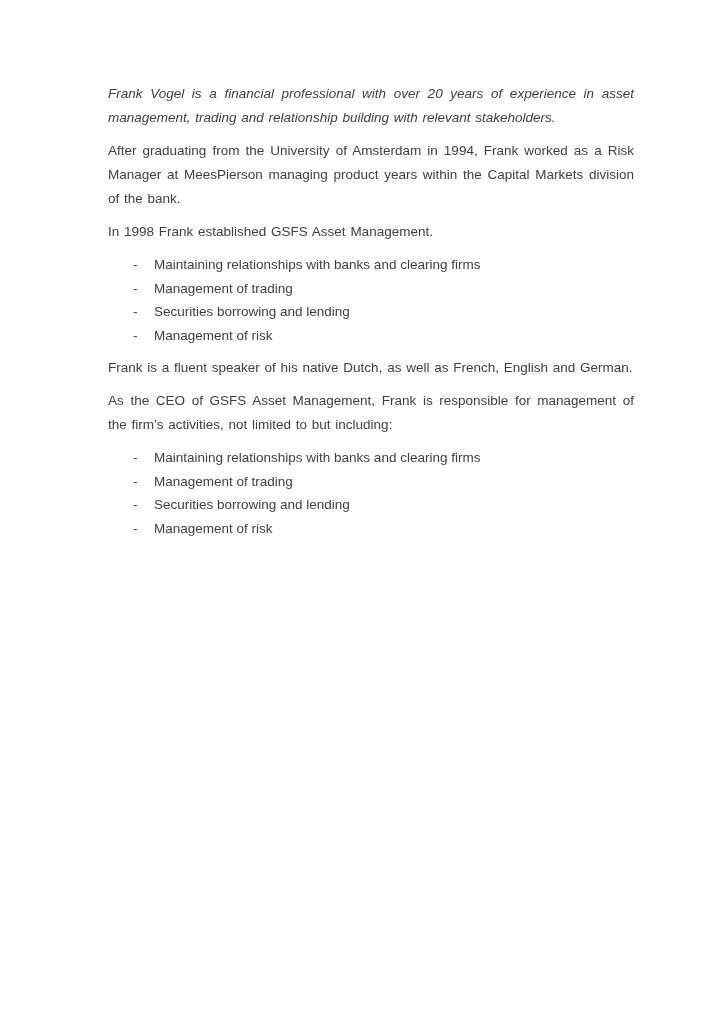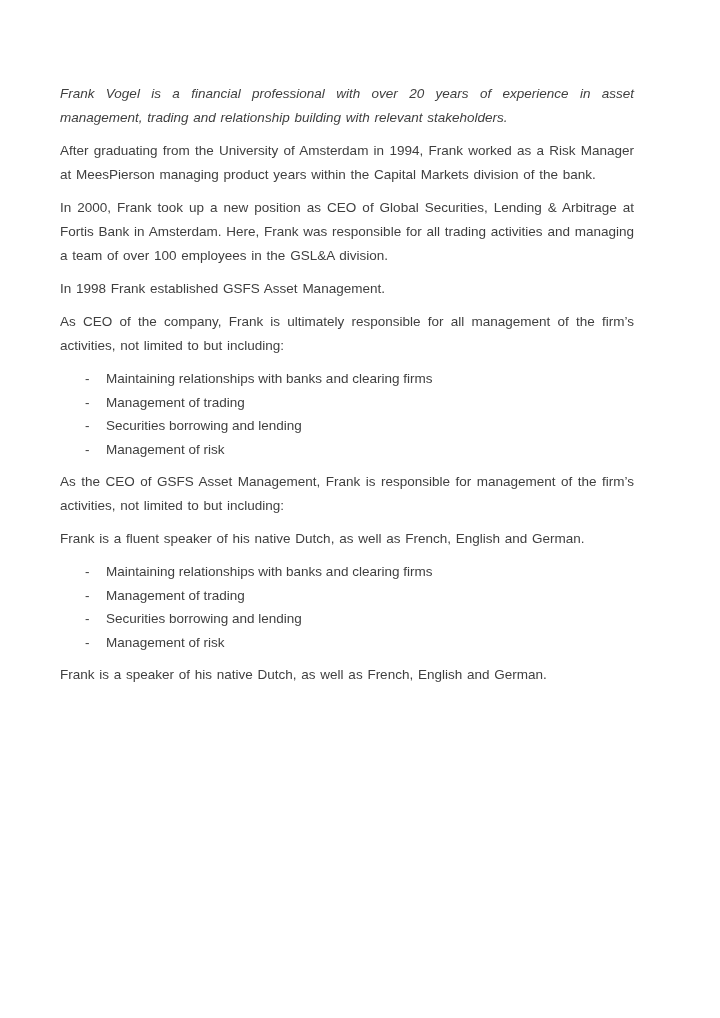--- a/index.html
+++ b/index.html
@@ -11,21 +11,21 @@
     width: 720px;
     height: 1018px;
     overflow: hidden;
     font-family: "Liberation Sans", sans-serif;
   }
   .page {
     box-sizing: border-box;
     width: 720px;
     height: 1018px;
     background: #ffffff;
-    padding: 82px 86px 0 60px;
+    padding: 82px 86px 0 108px;
     color: #3f3f3f;
   }
   .para {
     font-size: 13.5px;
     line-height: 24px;
     text-align: justify;
     margin: 0 0 9px 0;
     word-spacing: 1px;
   }
   .para.intro {
@@ -53,63 +53,60 @@
 <body>
 
 <div class="page">
 
   <p class="para intro">Frank Vogel is a financial professional with over 20 years of experience in asset management, trading and relationship building with relevant stakeholders.</p>
 
 
   <p class="para">After graduating from the University of Amsterdam in 1994, Frank worked as a Risk Manager at MeesPierson managing product years within the Capital Markets division of the bank.</p>
 
 
-  <p class="para">In 2000, Frank took up a new position as CEO of Global Securities, Lending &amp; Arbitrage at Fortis Bank in Amsterdam. Here, Frank was responsible for all trading activities and managing a team of over 100 employees in the GSL&amp;A division.</p>
 
   <p class="para">In 1998 Frank established GSFS Asset Management.</p>
 
-  <p class="para">As CEO of the company, Frank is ultimately responsible for all management of the firm’s activities, not limited to but including:</p>
 
   <ul class="dash-list">
     <li>
       <span class="bullet-dash">-</span>
       <span>Maintaining relationships with banks and clearing firms</span>
     </li>
     <li>
       <span class="bullet-dash">-</span>
       <span>Management of trading</span>
     </li>
     <li>
       <span class="bullet-dash">-</span>
       <span>Securities borrowing and lending</span>
     </li>
     <li>
       <span class="bullet-dash">-</span>
       <span>Management of risk</span>
     </li>
   </ul>
 
+  <p class="para">Frank is a fluent speaker of his native Dutch, as well as French, English and German.</p>
+
   <p class="para">As the CEO of GSFS Asset Management, Frank is responsible for management of the firm’s activities, not limited to but including:</p>
-
-  <p class="para">Frank is a fluent speaker of his native Dutch, as well as French, English and German.</p>
 
   <ul class="dash-list">
     <li>
       <span class="bullet-dash">-</span>
       <span>Maintaining relationships with banks and clearing firms</span>
     </li>
     <li>
       <span class="bullet-dash">-</span>
       <span>Management of trading</span>
     </li>
     <li>
       <span class="bullet-dash">-</span>
       <span>Securities borrowing and lending</span>
     </li>
     <li>
       <span class="bullet-dash">-</span>
       <span>Management of risk</span>
     </li>
   </ul>
 
-  <p class="para">Frank is a speaker of his native Dutch, as well as French, English and German.</p>
 
 </div>
 
 </body></html>

